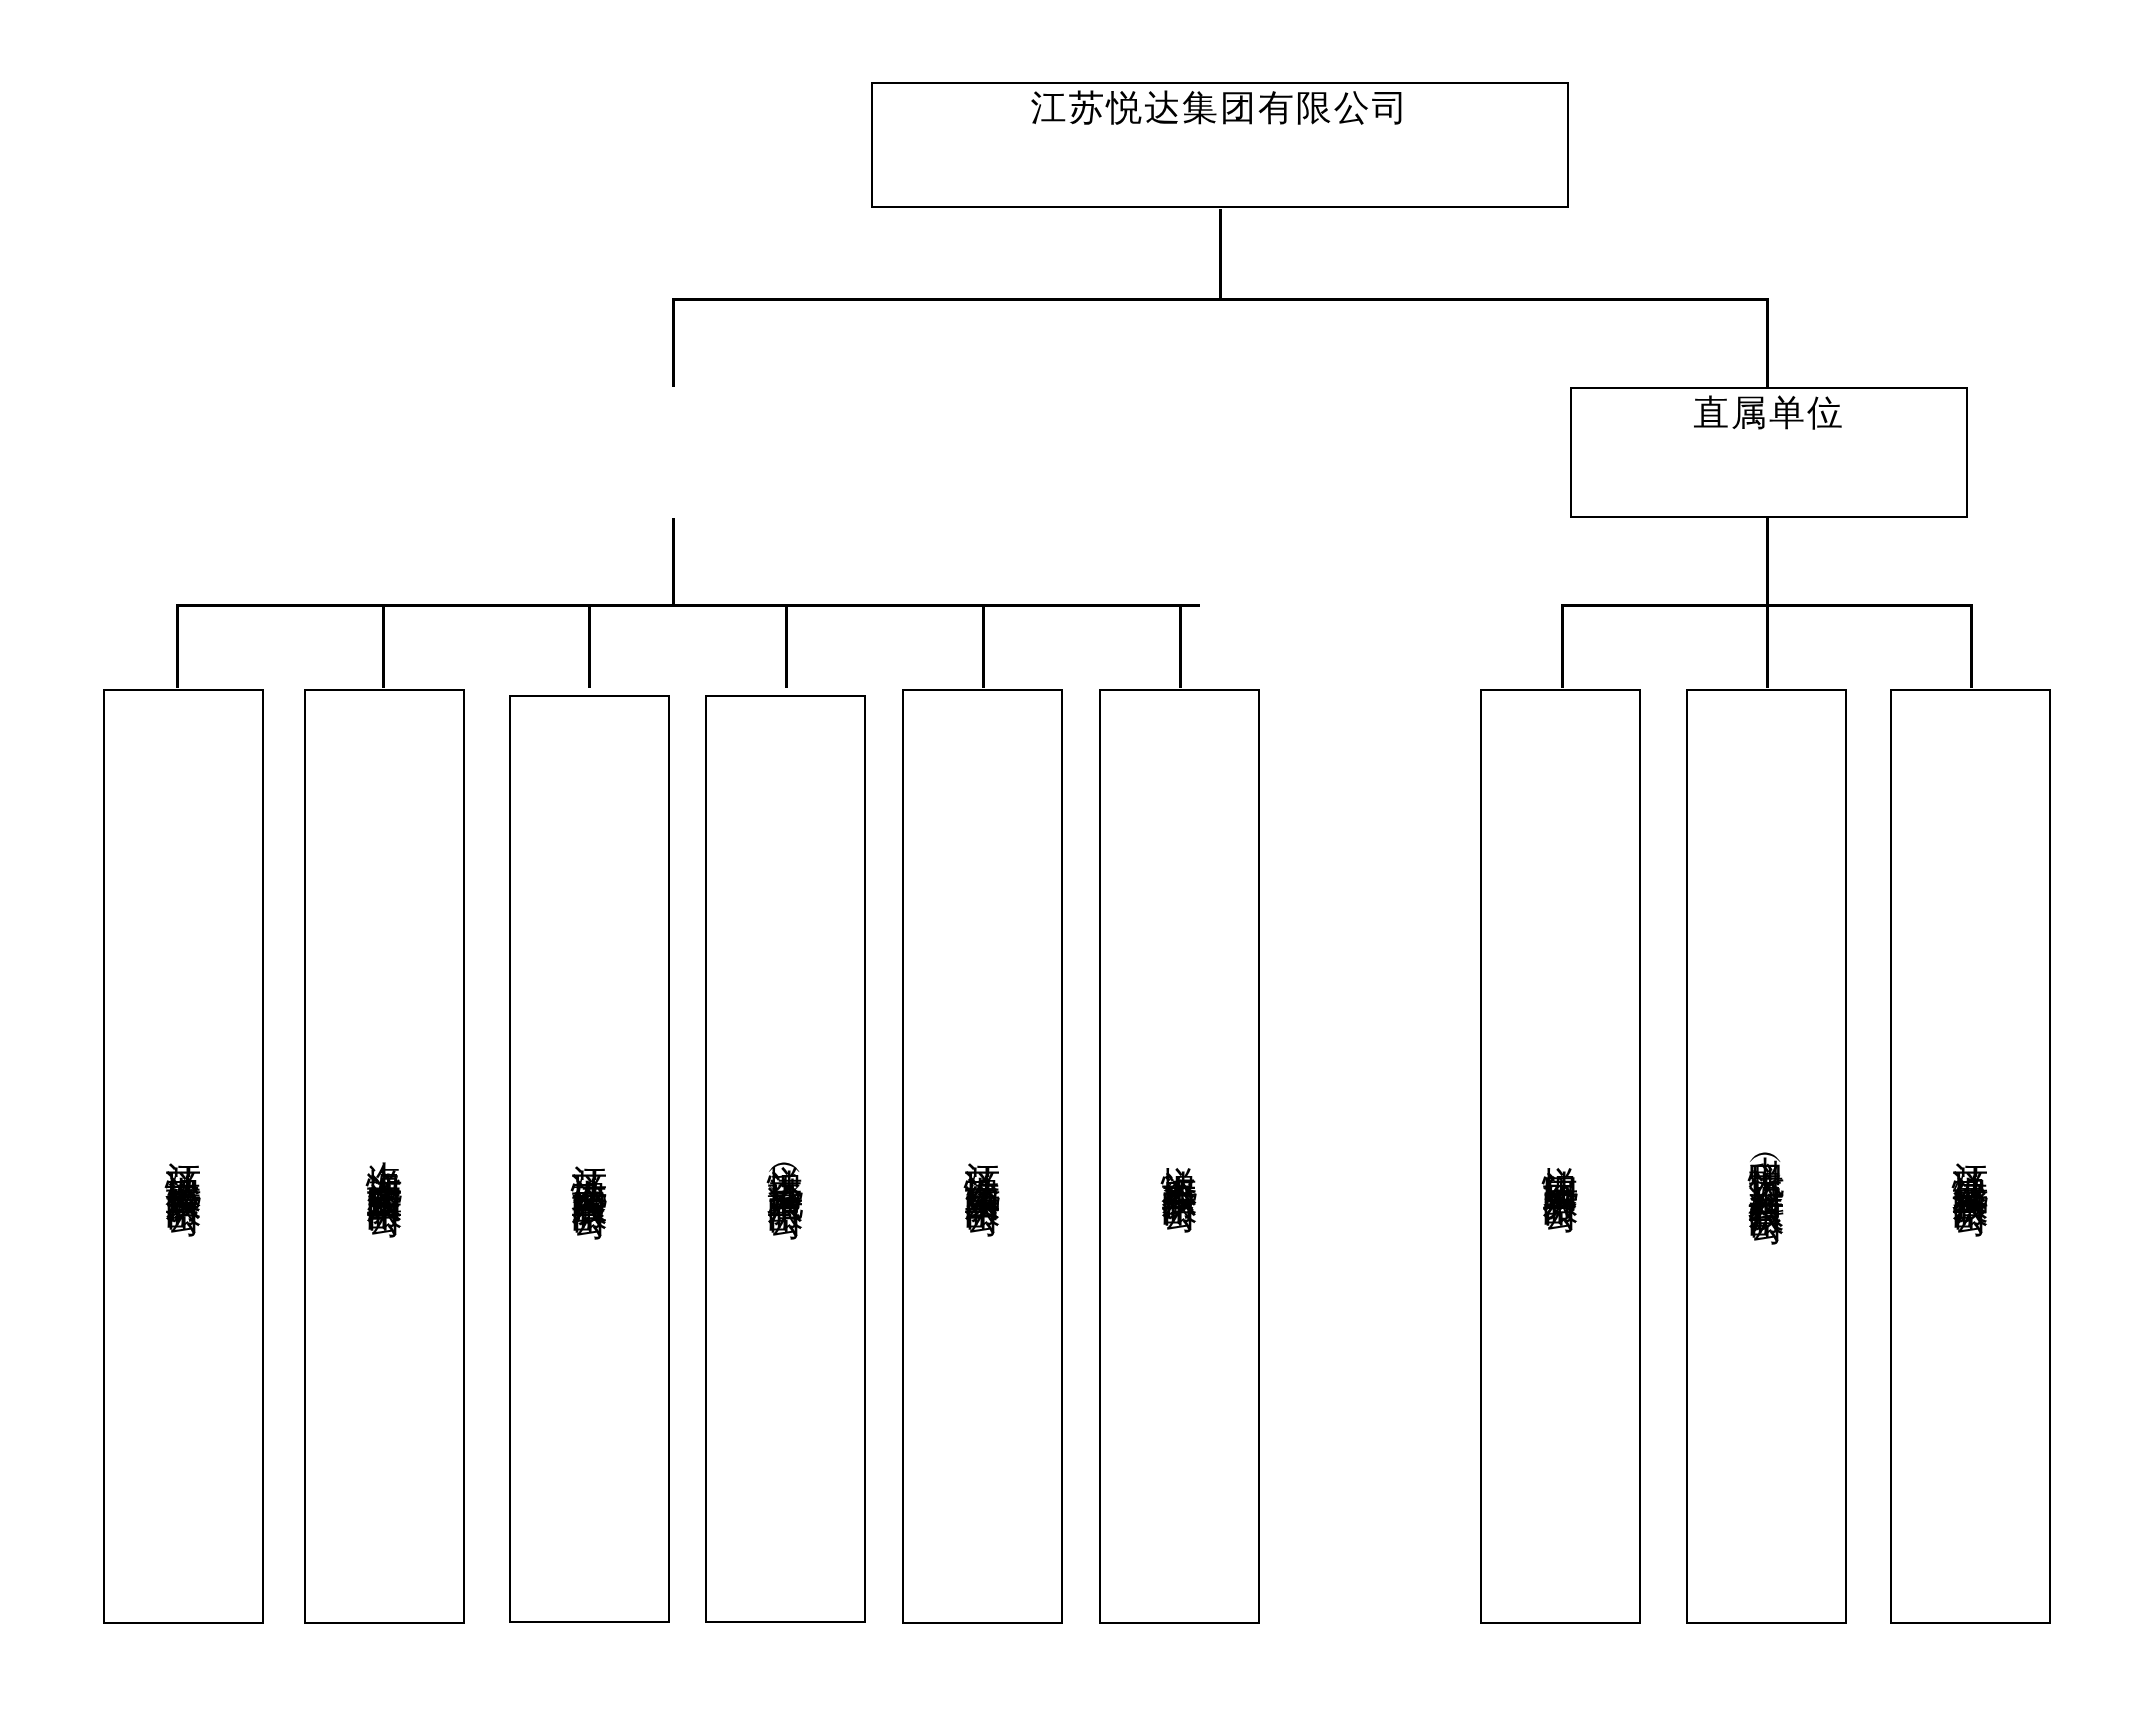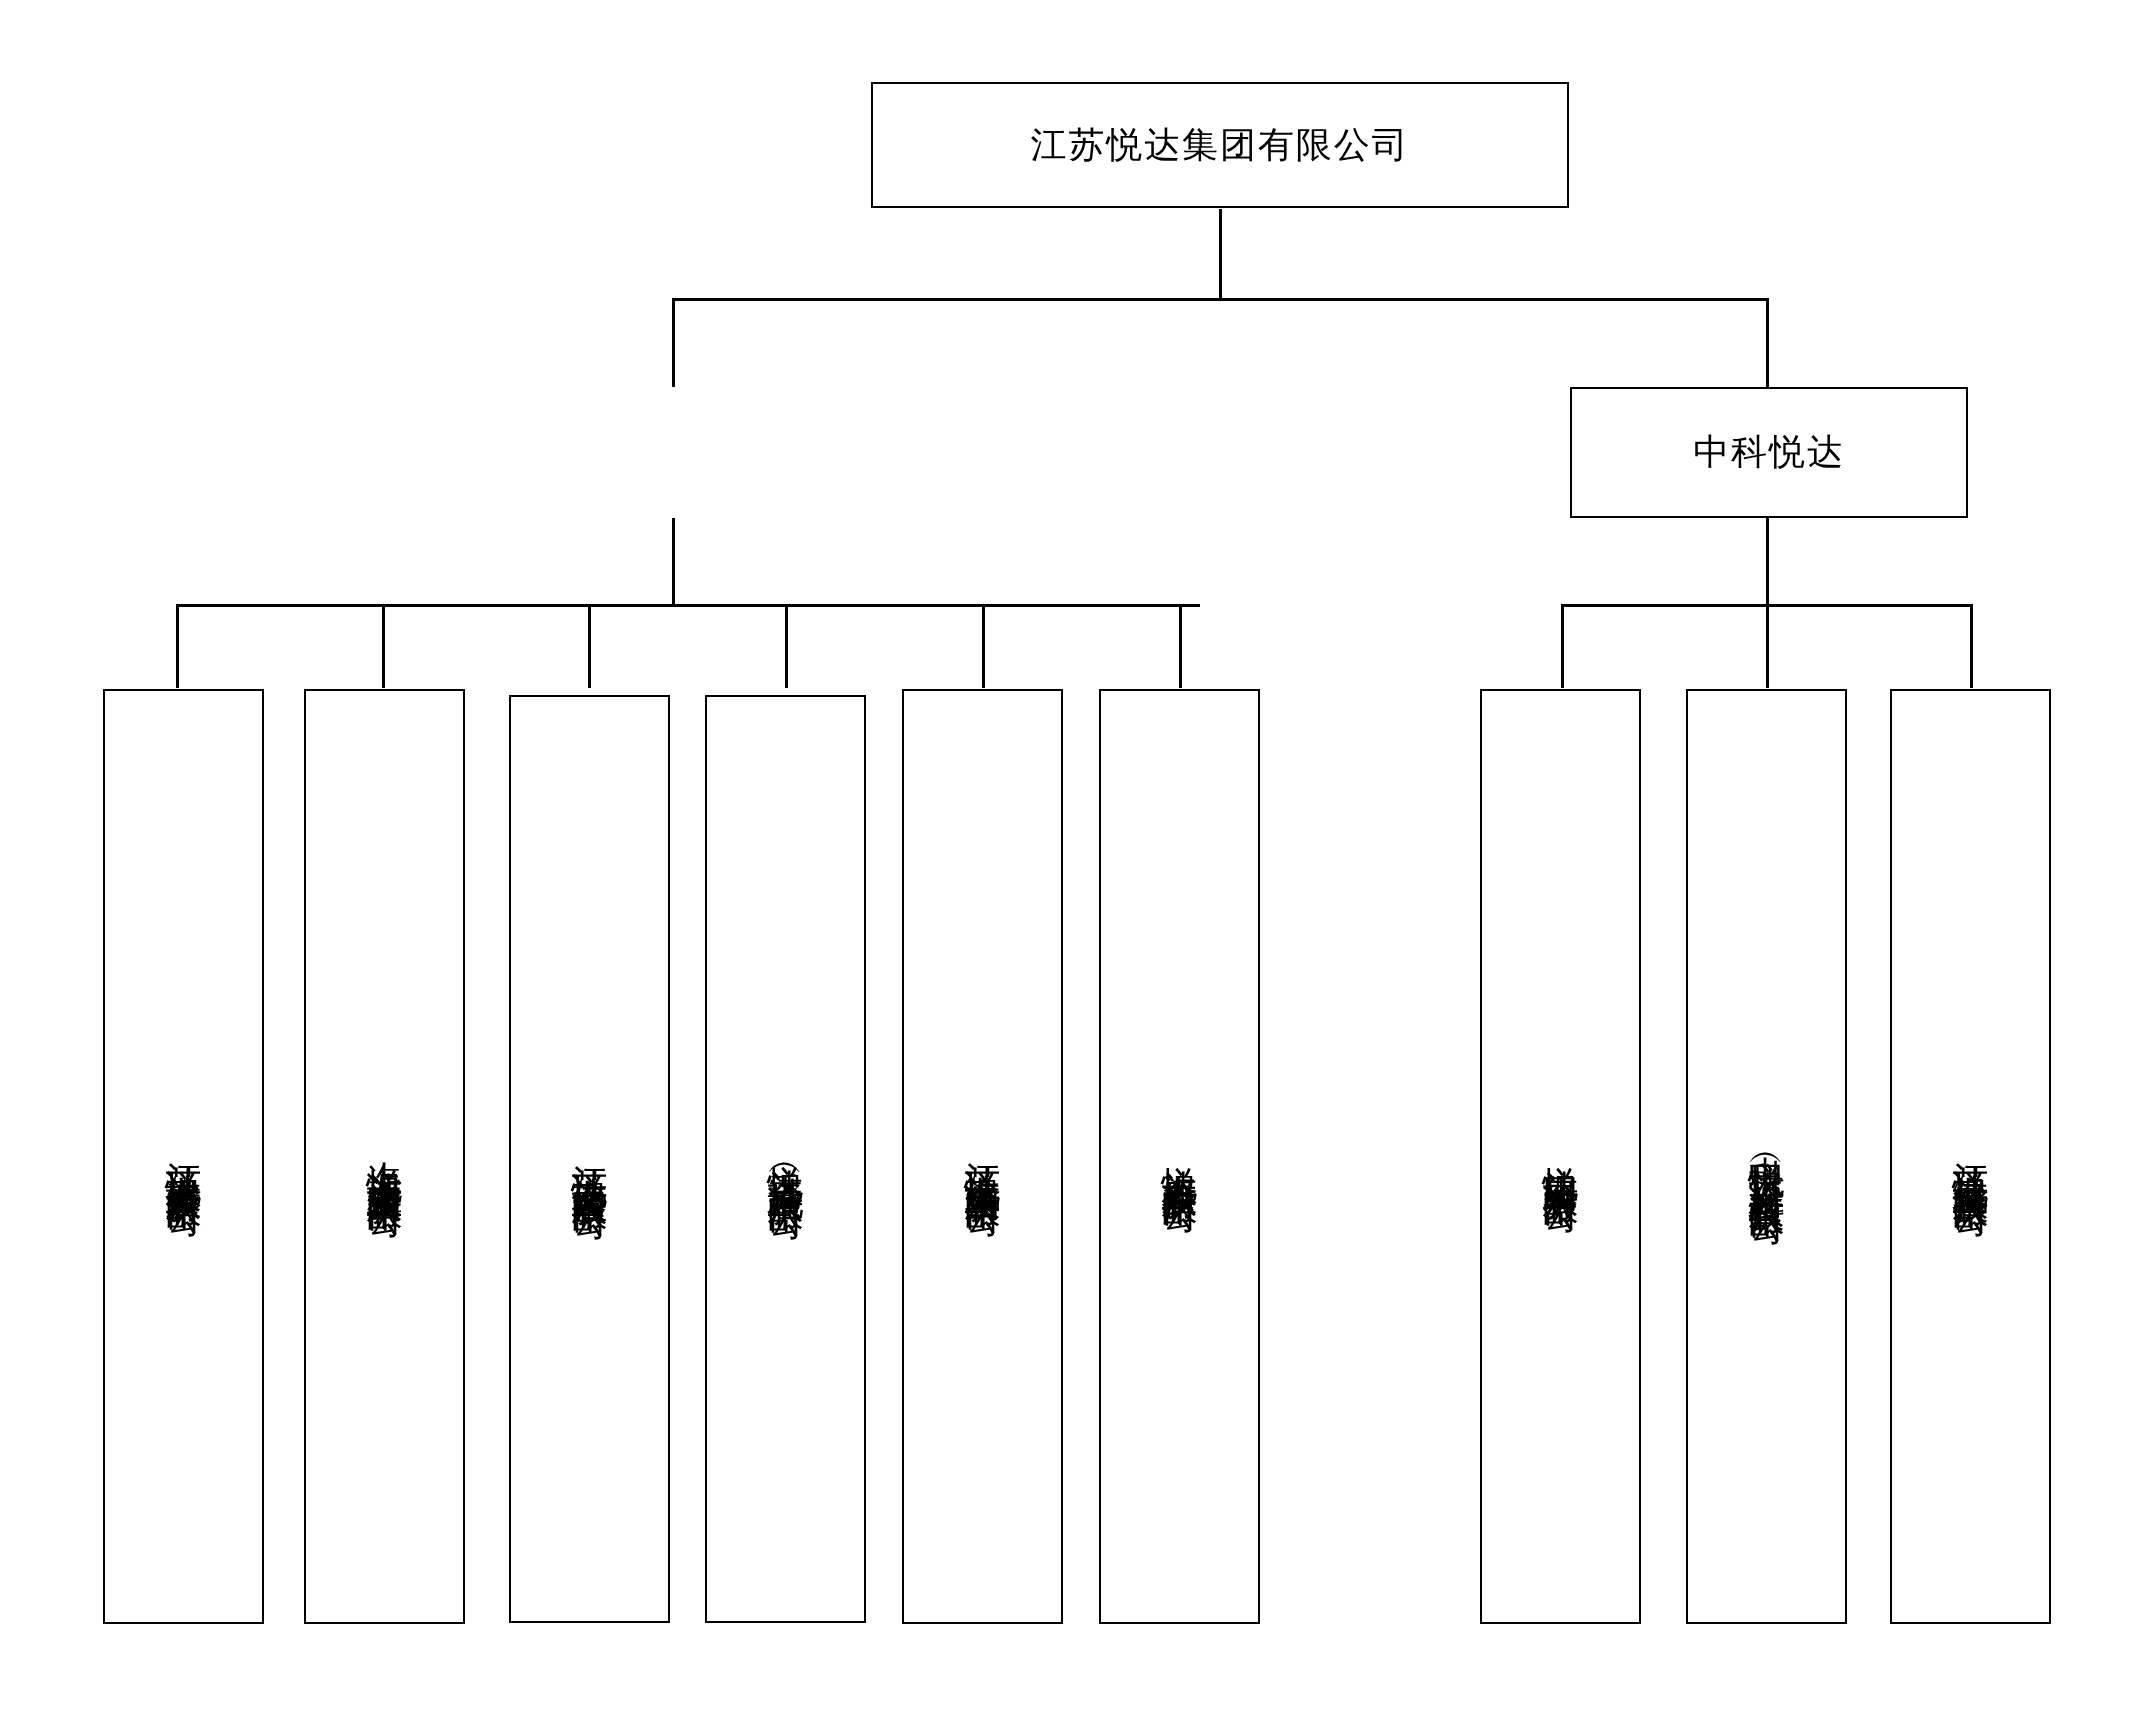--- a/index.html
+++ b/index.html
@@ -17,21 +17,21 @@
     height: 1712px;
     background: #ffffff;
     overflow: hidden;
   }
   .node {
     position: absolute;
     border: 2.8px solid #000000;
     background: #ffffff;
     box-sizing: border-box;
     display: flex;
-    align-items: center;
+    align-items: flex-start;
     justify-content: center;
   }
   .node-h {
     font-size: 36px;
     letter-spacing: 1.9px;
     white-space: nowrap;
   }
   .node-v {
     writing-mode: vertical-rl;
     text-orientation: upright;
@@ -61,21 +61,21 @@
   <div class="node node-h" style="left:871px; top:82px; width:698px; height:126px;">
     <span>江苏悦达集团有限公司</span>
   </div>
 
   <div class="connector v-line" style="left:1219px; top:209px; height:92px;"></div>
   <div class="connector h-line" style="left:672px; top:298px; width:1097px;"></div>
   <div class="connector v-line" style="left:672px; top:298px; height:89px;"></div>
   <div class="connector v-line" style="left:1766px; top:298px; height:89px;"></div>
 
   <div class="node node-h" style="left:1570px; top:387px; width:398px; height:131px;">
-    <span>中科悦达</span>
+    <span>直属单位</span>
   </div>
 
   <div class="connector v-line" style="left:672px; top:518px; height:89px;"></div>
   <div class="connector h-line" style="left:176px; top:604px; width:1024px;"></div>
 
   <div class="connector v-line" style="left:176px; top:604px; height:84px;"></div>
   <div class="connector v-line" style="left:382px; top:604px; height:84px;"></div>
   <div class="connector v-line" style="left:588px; top:604px; height:84px;"></div>
   <div class="connector v-line" style="left:785px; top:604px; height:84px;"></div>
   <div class="connector v-line" style="left:982px; top:604px; height:84px;"></div>

